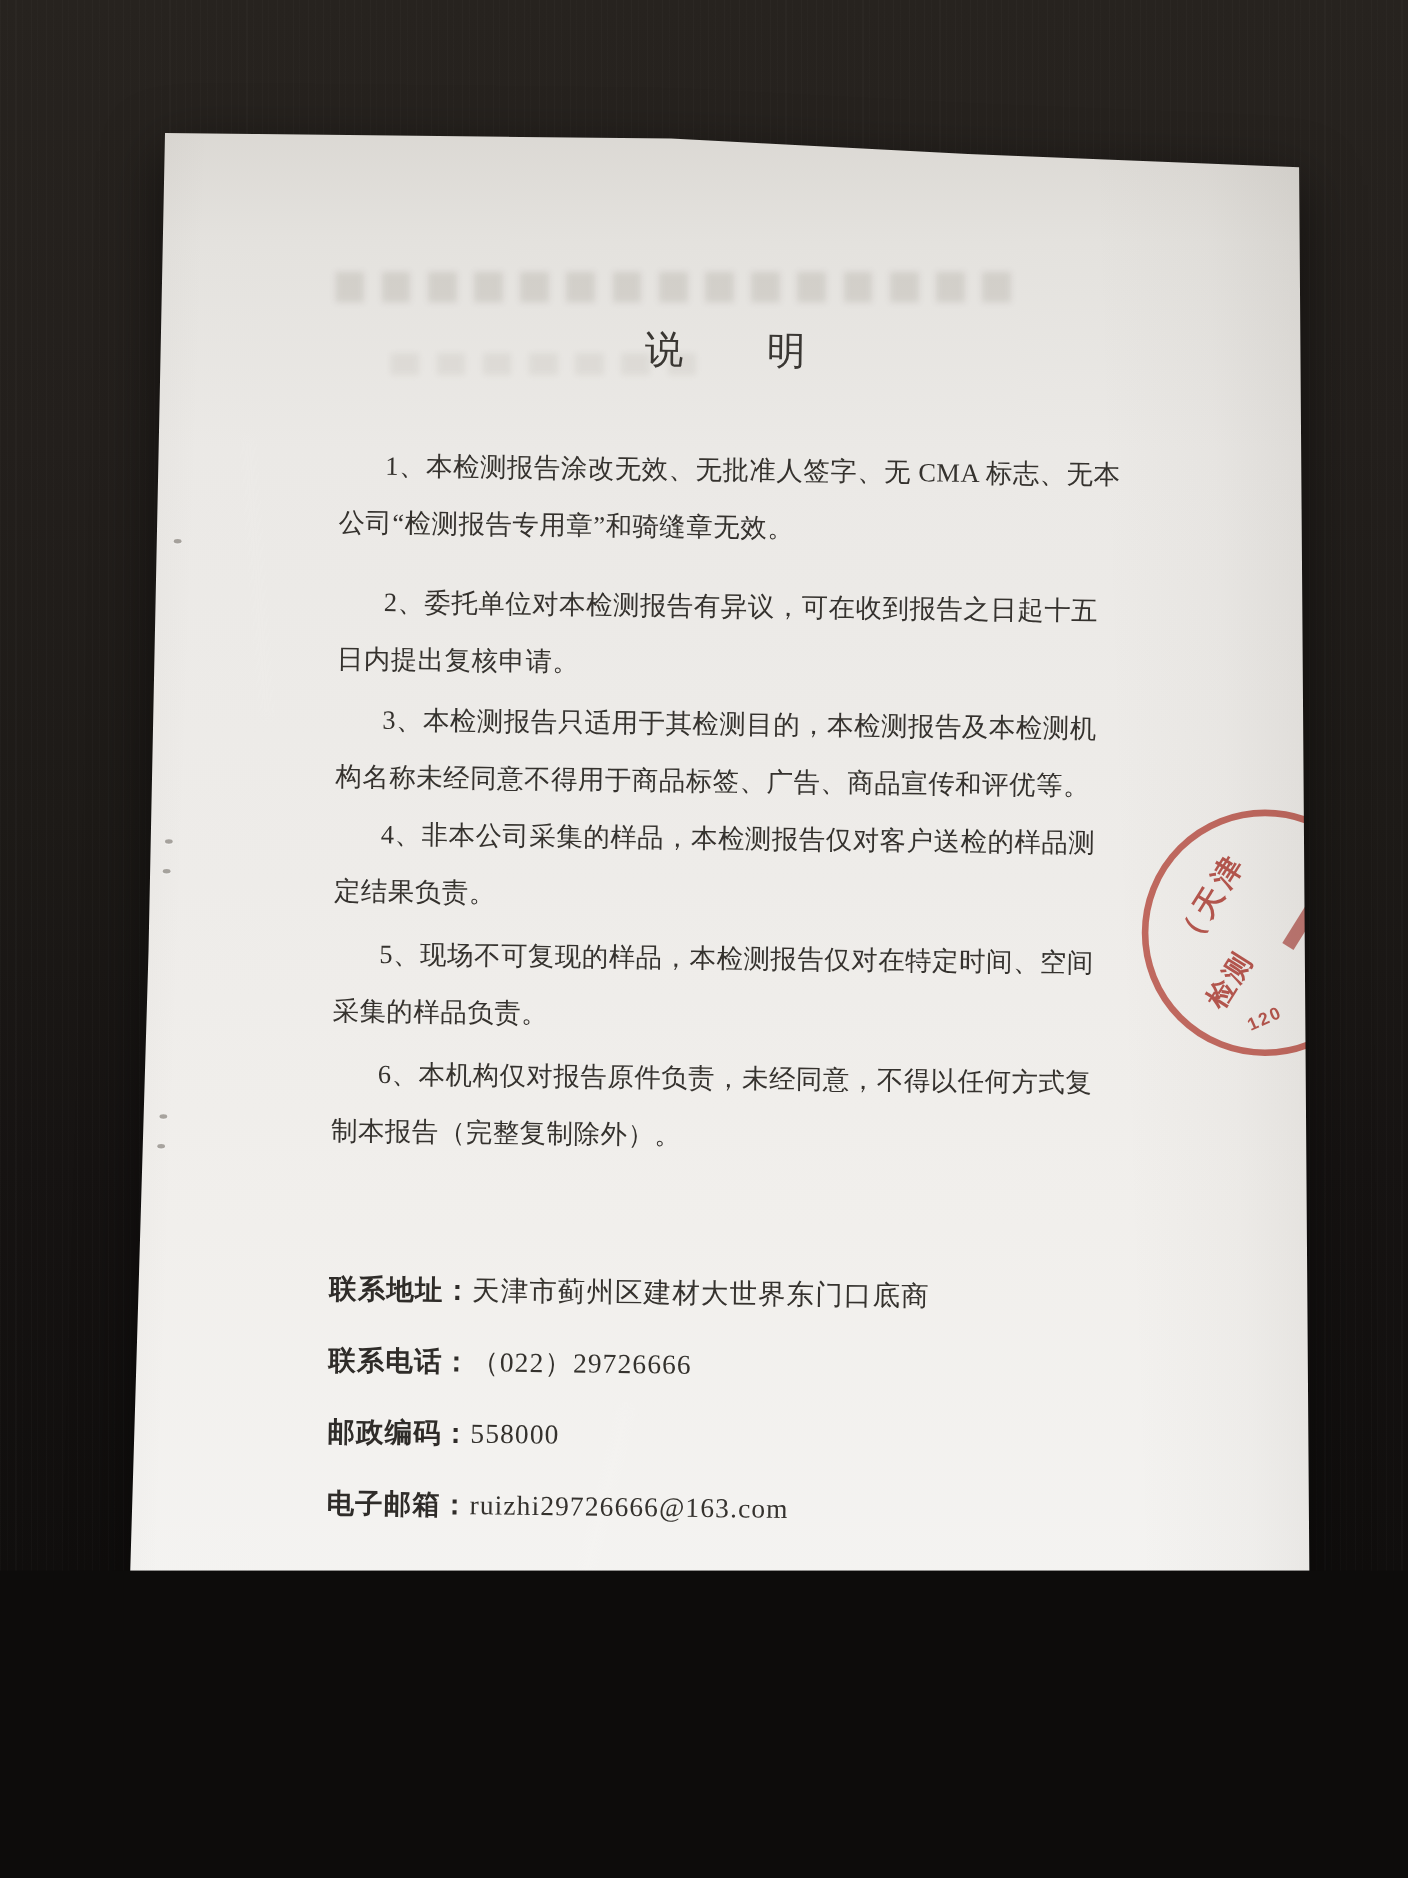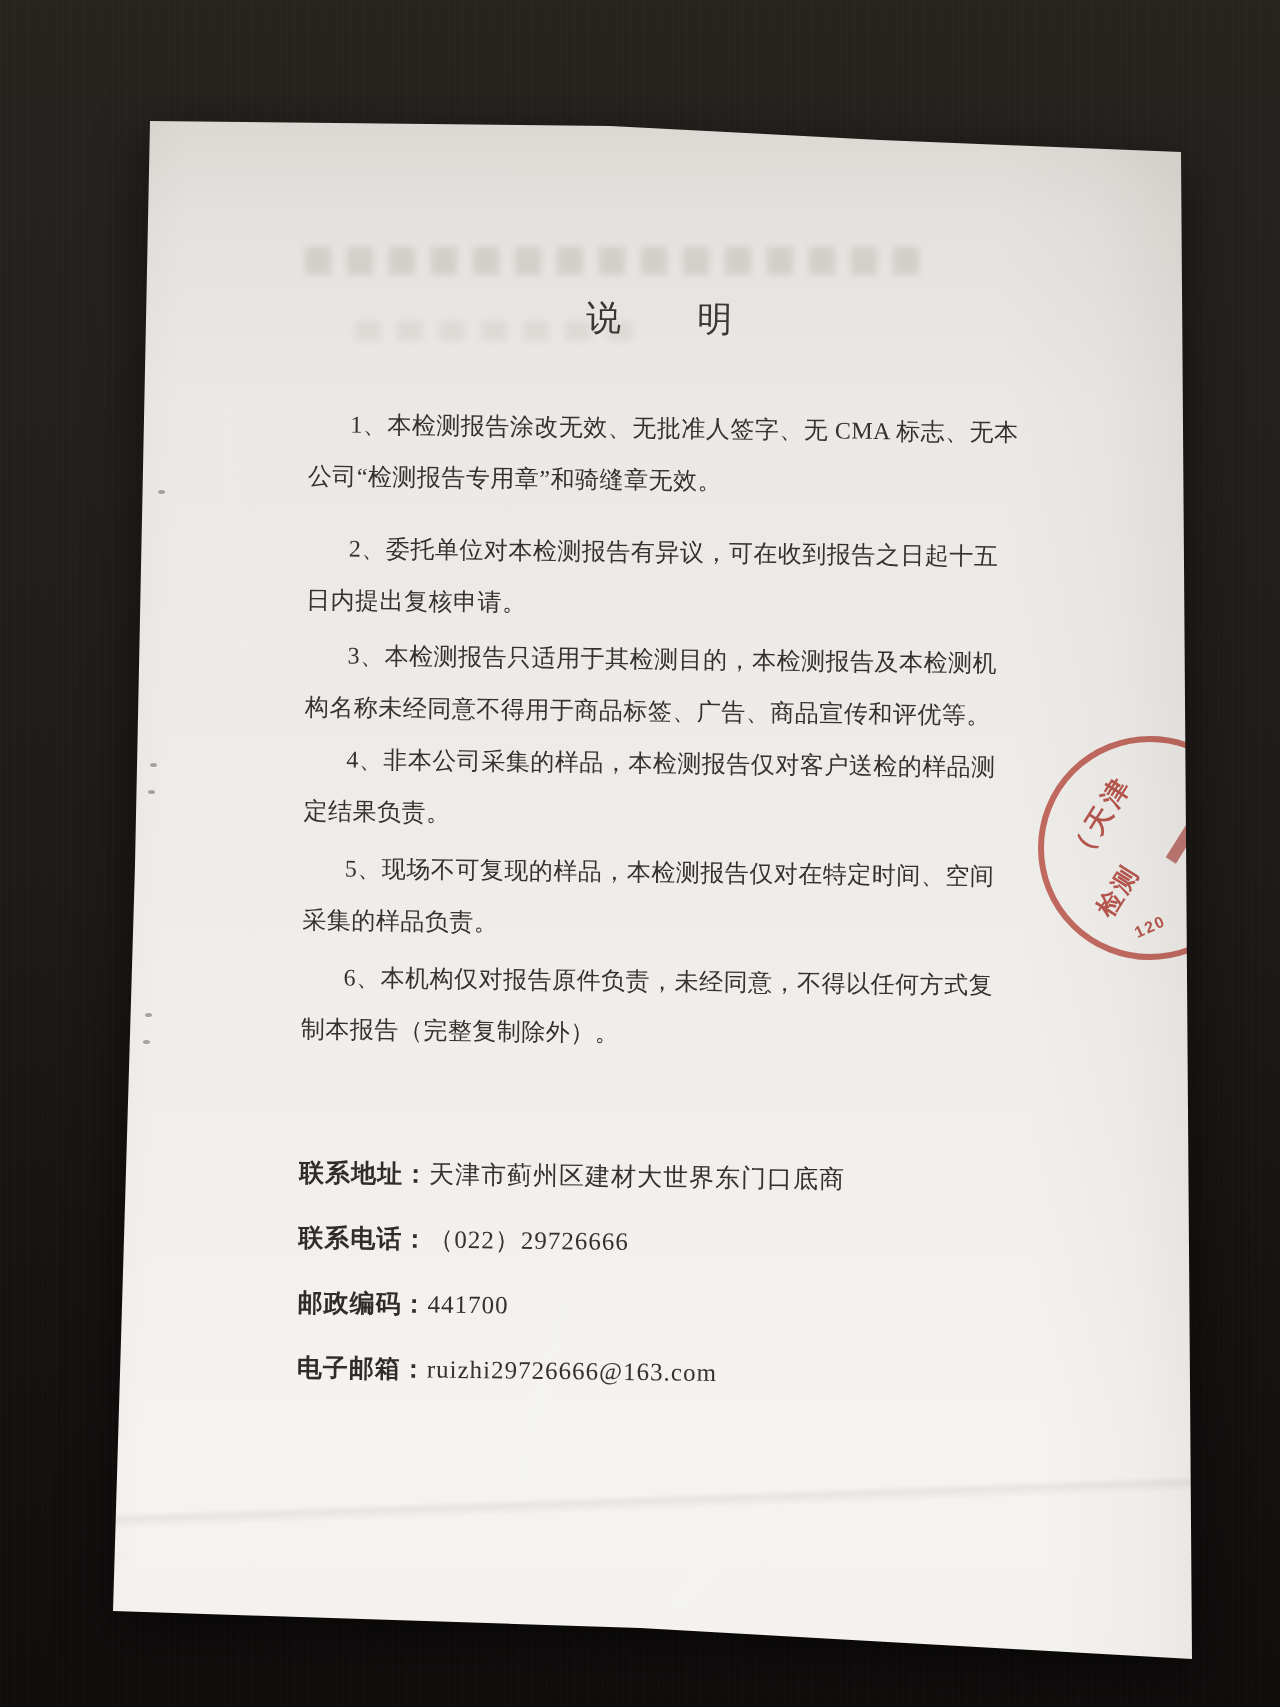--- a/index.html
+++ b/index.html
@@ -1,20 +1,20 @@
 <!DOCTYPE html>
 <html><head>
 <meta charset="utf-8">
 <style>
   html,body { margin:0; padding:0; background:#0d0c0b; }
   * { box-sizing:border-box; }
 
   .scene {
     position:relative;
-    width:1280px; height:1707px;
+    width:1280px; height:1428px;
     overflow:hidden;
     font-family:"Liberation Serif","DejaVu Serif",serif;
     background:
       repeating-linear-gradient(90deg, rgba(255,255,255,0.020) 0 1px, rgba(255,255,255,0) 1px 6px,
                                 rgba(255,255,255,0.012) 6px 7px, rgba(255,255,255,0) 7px 14px),
       linear-gradient(180deg, #27231f 0%, #231f1c 28%, #1d1a17 52%, #161312 74%, #100e0d 100%);
   }
 
   .paper-shadow-wrap { position:absolute; inset:0; filter:drop-shadow(0 16px 26px rgba(0,0,0,0.55)); }
 
@@ -138,21 +138,21 @@
         </div>
 
         <div class="contact">
           <div class="contact-row">
             <span class="contact-label">联系地址：</span><span class="contact-value">天津市蓟州区建材大世界东门口底商</span>
           </div>
           <div class="contact-row">
             <span class="contact-label">联系电话：</span><span class="contact-value">（022）29726666</span>
           </div>
           <div class="contact-row">
-            <span class="contact-label">邮政编码：</span><span class="contact-value">441700</span>
+            <span class="contact-label">邮政编码：</span><span class="contact-value">558000</span>
           </div>
           <div class="contact-row">
             <span class="contact-label">电子邮箱：</span><span class="contact-value">ruizhi29726666@163.com</span>
           </div>
         </div>
       </div>
 
       <div class="stamp">
         <div class="stamp-ring"></div>
         <div class="stamp-text stamp-arc">（天津</div>

